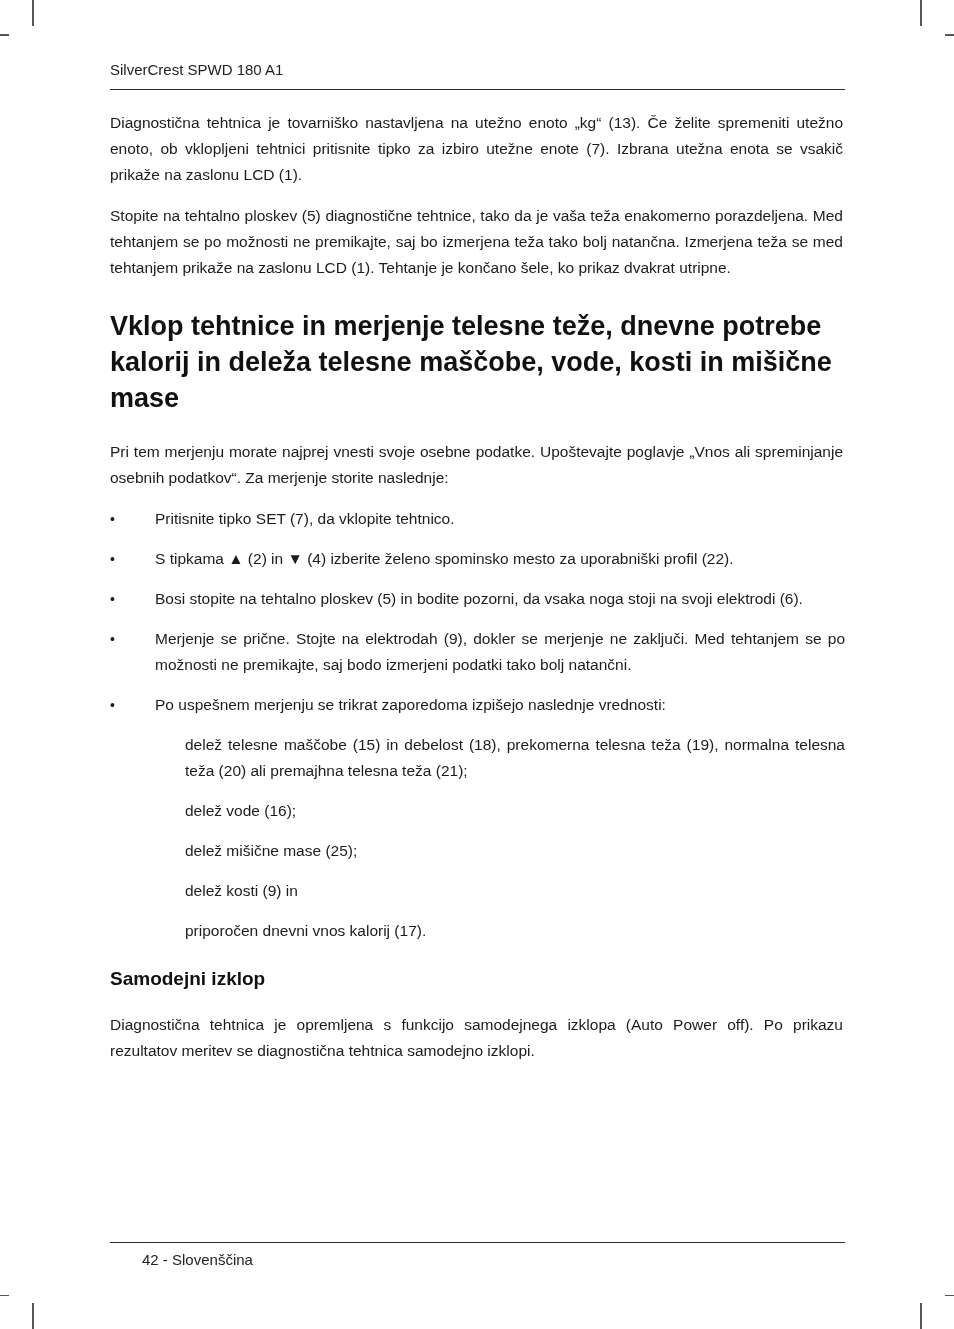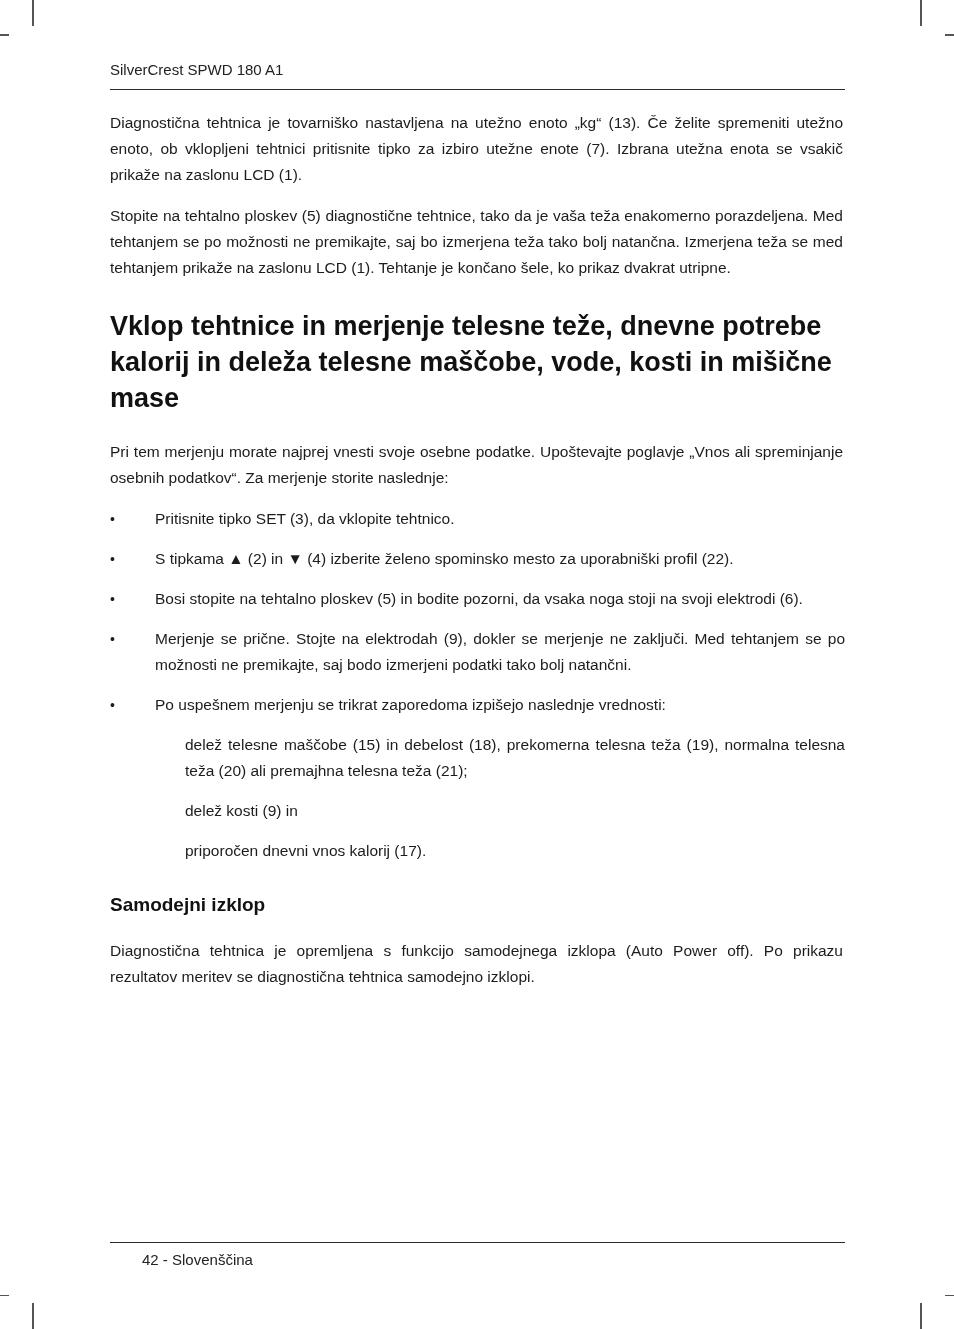--- a/index.html
+++ b/index.html
@@ -60,21 +60,21 @@
     font-size: 27px;
     line-height: 36px;
     font-weight: 700;
     margin: 27px 0 23px 0;
     color: #111;
   }
   h2 {
     font-size: 19px;
     line-height: 26px;
     font-weight: 700;
-    margin: 28px 0 20px 0;
+    margin: 22px 0 20px 0;
     color: #111;
   }
   ul.bullets {
     list-style: none;
     margin: 0 0 2px 0;
     padding: 0;
   }
   ul.bullets li {
     display: flex;
     margin: 0 0 14px 0;
@@ -130,21 +130,21 @@
     <p>Diagnostična tehtnica je tovarniško nastavljena na utežno enoto „kg“ (13). Če želite spremeniti utežno enoto, ob vklopljeni tehtnici pritisnite tipko za izbiro utežne enote (7). Izbrana utežna enota se vsakič prikaže na zaslonu LCD (1).</p>
     <p>Stopite na tehtalno ploskev (5) diagnostične tehtnice, tako da je vaša teža enakomerno porazdeljena. Med tehtanjem se po možnosti ne premikajte, saj bo izmerjena teža tako bolj natančna. Izmerjena teža se med tehtanjem prikaže na zaslonu LCD (1). Tehtanje je končano šele, ko prikaz dvakrat utripne.</p>
 
     <h1>Vklop tehtnice in merjenje telesne teže, dnevne potrebe kalorij in deleža telesne maščobe, vode, kosti in mišične mase</h1>
 
     <p>Pri tem merjenju morate najprej vnesti svoje osebne podatke. Upoštevajte poglavje „Vnos ali spreminjanje osebnih podatkov“. Za merjenje storite naslednje:</p>
 
     <ul class="bullets">
       <li>
         <span class="dot">•</span>
-        <span class="bt">Pritisnite tipko SET (3), da vklopite tehtnico.</span>
+        <span class="bt">Pritisnite tipko SET (7), da vklopite tehtnico.</span>
       </li>
       <li>
         <span class="dot">•</span>
         <span class="bt">S tipkama ▲ (2) in ▼ (4) izberite želeno spominsko mesto za uporabniški profil (22).</span>
       </li>
       <li>
         <span class="dot">•</span>
         <span class="bt">Bosi stopite na tehtalno ploskev (5) in bodite pozorni, da vsaka noga stoji na svoji elektrodi (6).</span>
       </li>
       <li>
@@ -152,20 +152,22 @@
         <span class="bt">Merjenje se prične. Stojte na elektrodah (9), dokler se merjenje ne zaključi. Med tehtanjem se po možnosti ne premikajte, saj bodo izmerjeni podatki tako bolj natančni.</span>
       </li>
       <li>
         <span class="dot">•</span>
         <span class="bt">Po uspešnem merjenju se trikrat zaporedoma izpišejo naslednje vrednosti:</span>
       </li>
     </ul>
 
     <div class="subitems">
       <p>delež telesne maščobe (15) in debelost (18), prekomerna telesna teža (19), normalna telesna teža (20) ali premajhna telesna teža (21);</p>
+      <p>delež vode (16);</p>
+      <p>delež mišične mase (25);</p>
       <p>delež kosti (9) in</p>
       <p>priporočen dnevni vnos kalorij (17).</p>
     </div>
 
     <h2>Samodejni izklop</h2>
 
     <p>Diagnostična tehtnica je opremljena s funkcijo samodejnega izklopa (Auto Power off). Po prikazu rezultatov meritev se diagnostična tehtnica samodejno izklopi.</p>
 
   </div>
 

